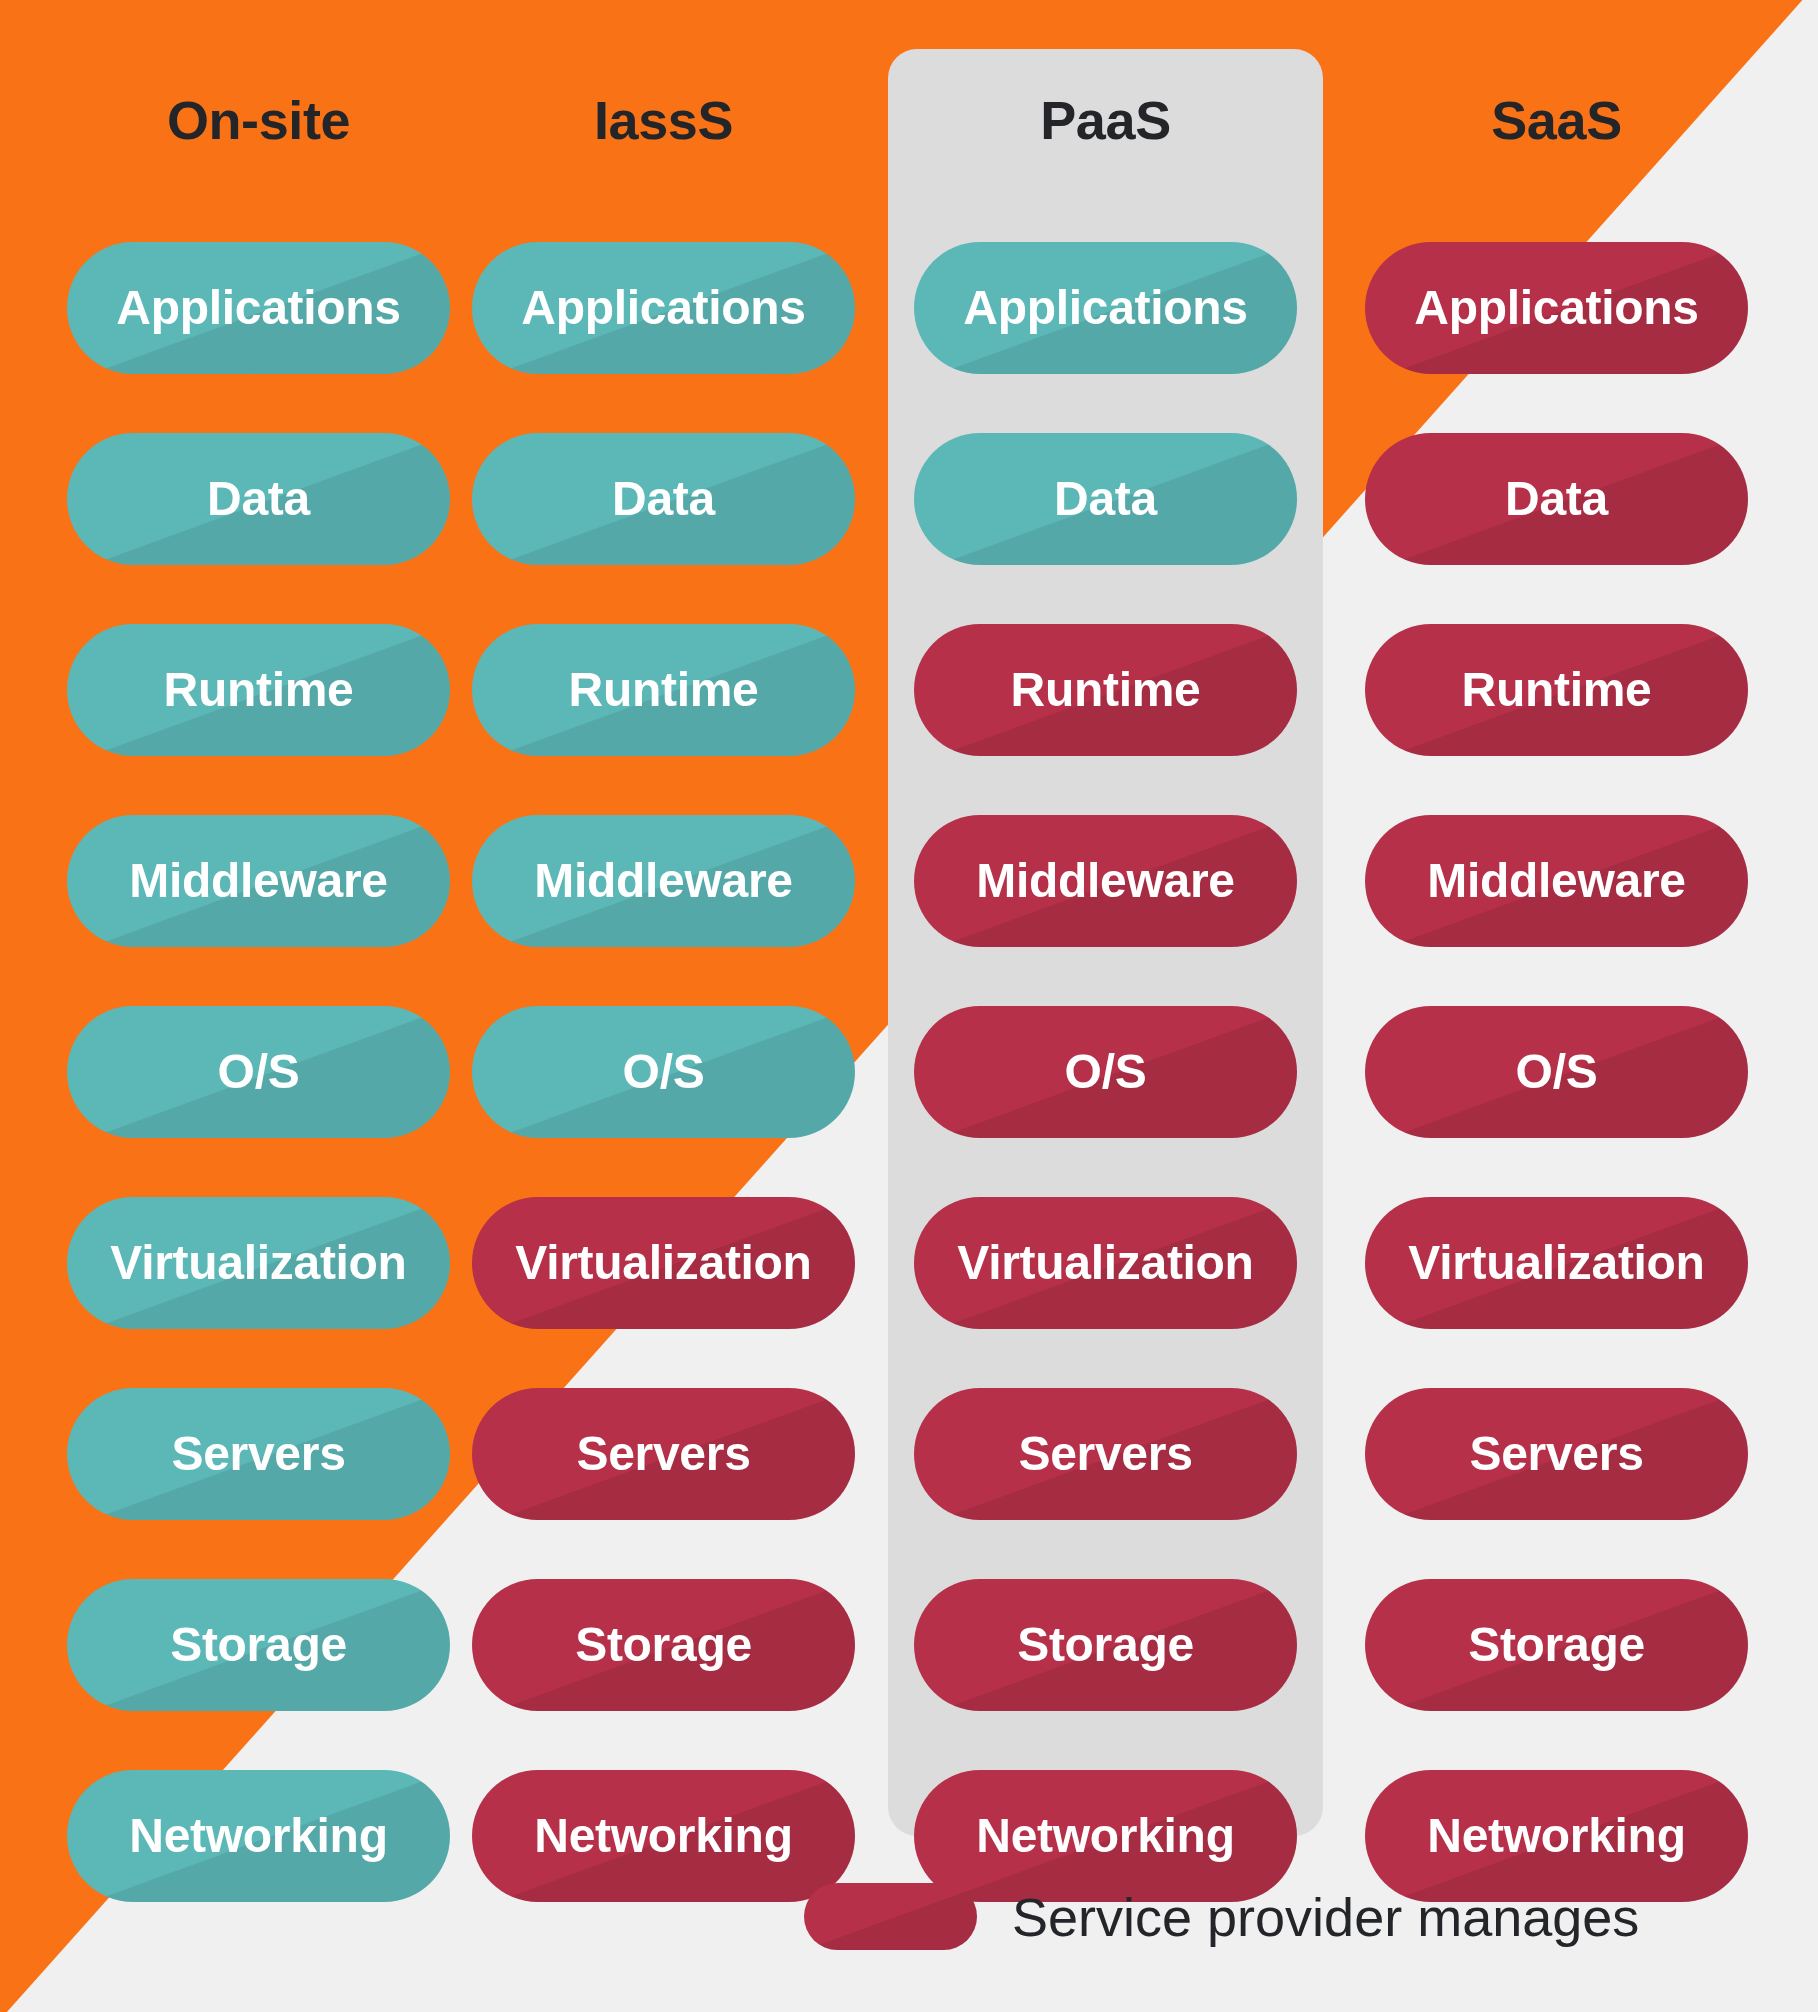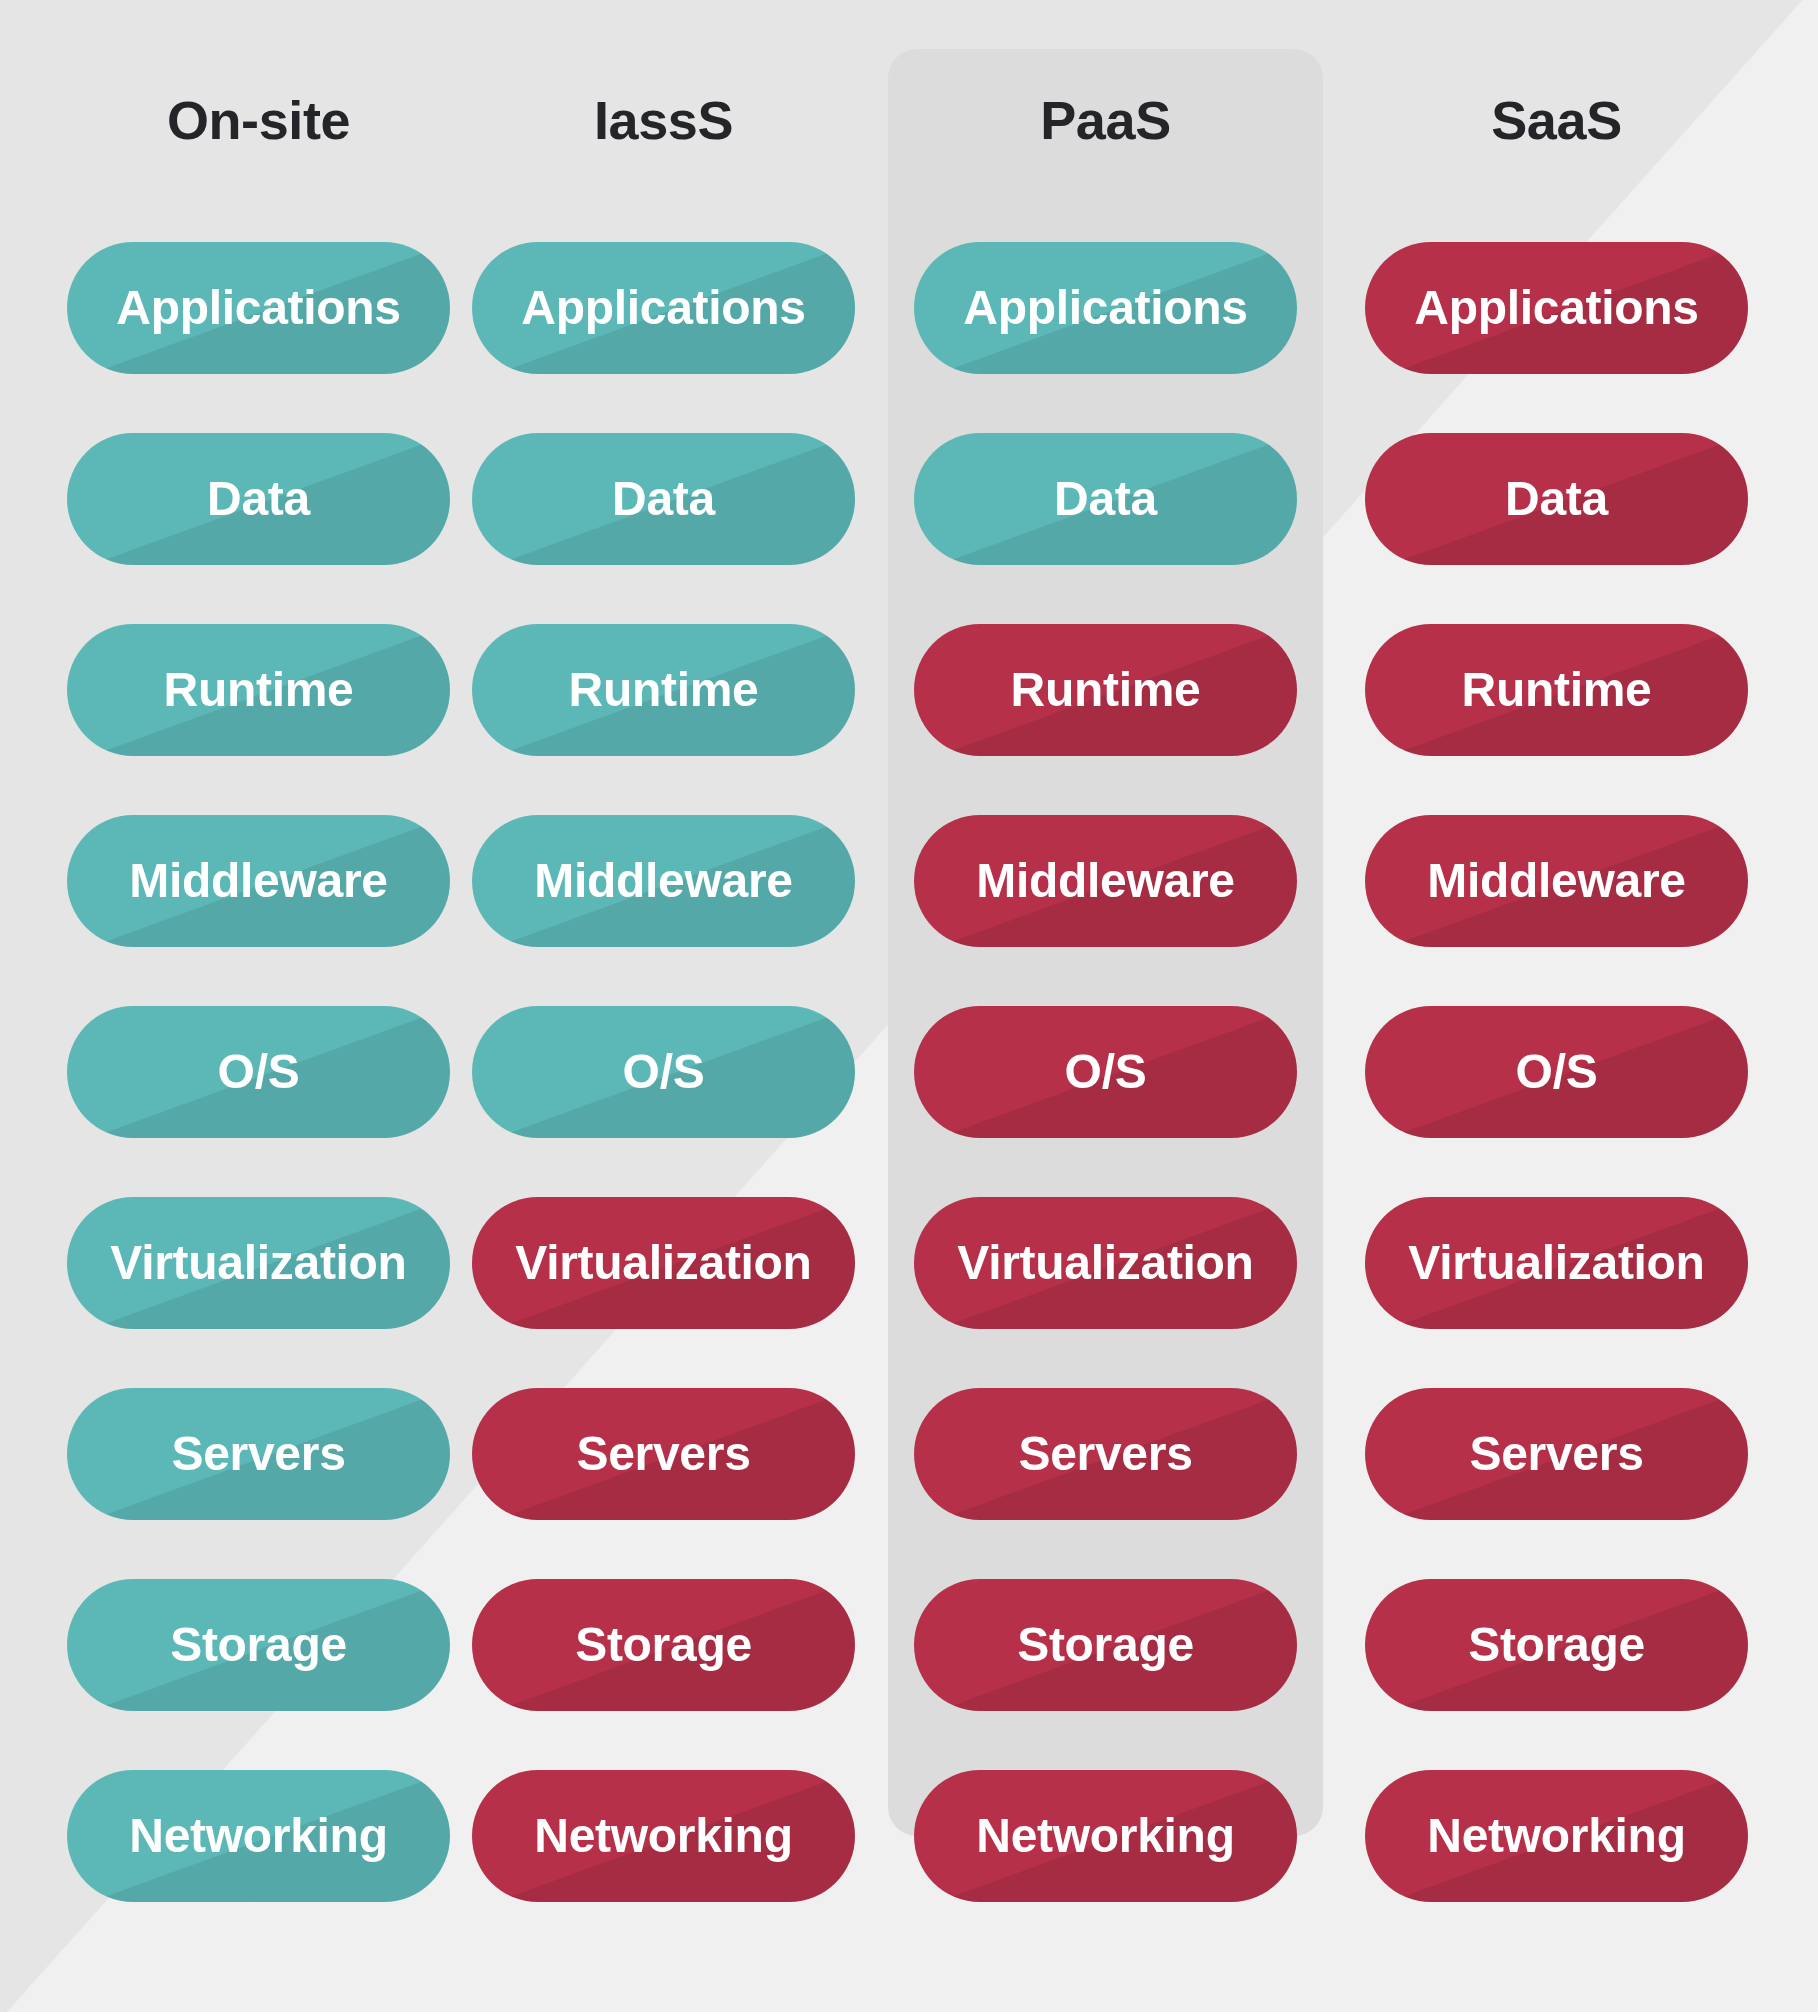--- a/index.html
+++ b/index.html
@@ -9,21 +9,21 @@
   }
   body {
     font-family: "Liberation Sans", "DejaVu Sans", sans-serif;
   }
 
   #stage {
     position: relative;
     width: 1818px;
     height: 2012px;
     overflow: hidden;
-    background: #e5e5e5;
+    background: #f97316;
   }
 
   
   #bg-diagonal {
     position: absolute;
     inset: 0;
     width: 1818px;
     height: 2012px;
     z-index: 0;
     pointer-events: none;
@@ -312,16 +312,20 @@
         </div>
         <div class="pill red">
           <span class="pill-label">Networking</span>
         </div>
       </div>
     </div>
 
   </div>
 
   <div id="legend">
+    <div class="legend-item l1">
+      <div class="legend-swatch red"></div>
+      <div class="legend-text">Service provider manages</div>
+    </div>
   </div>
 
 </div>
 
 
 </body></html>

